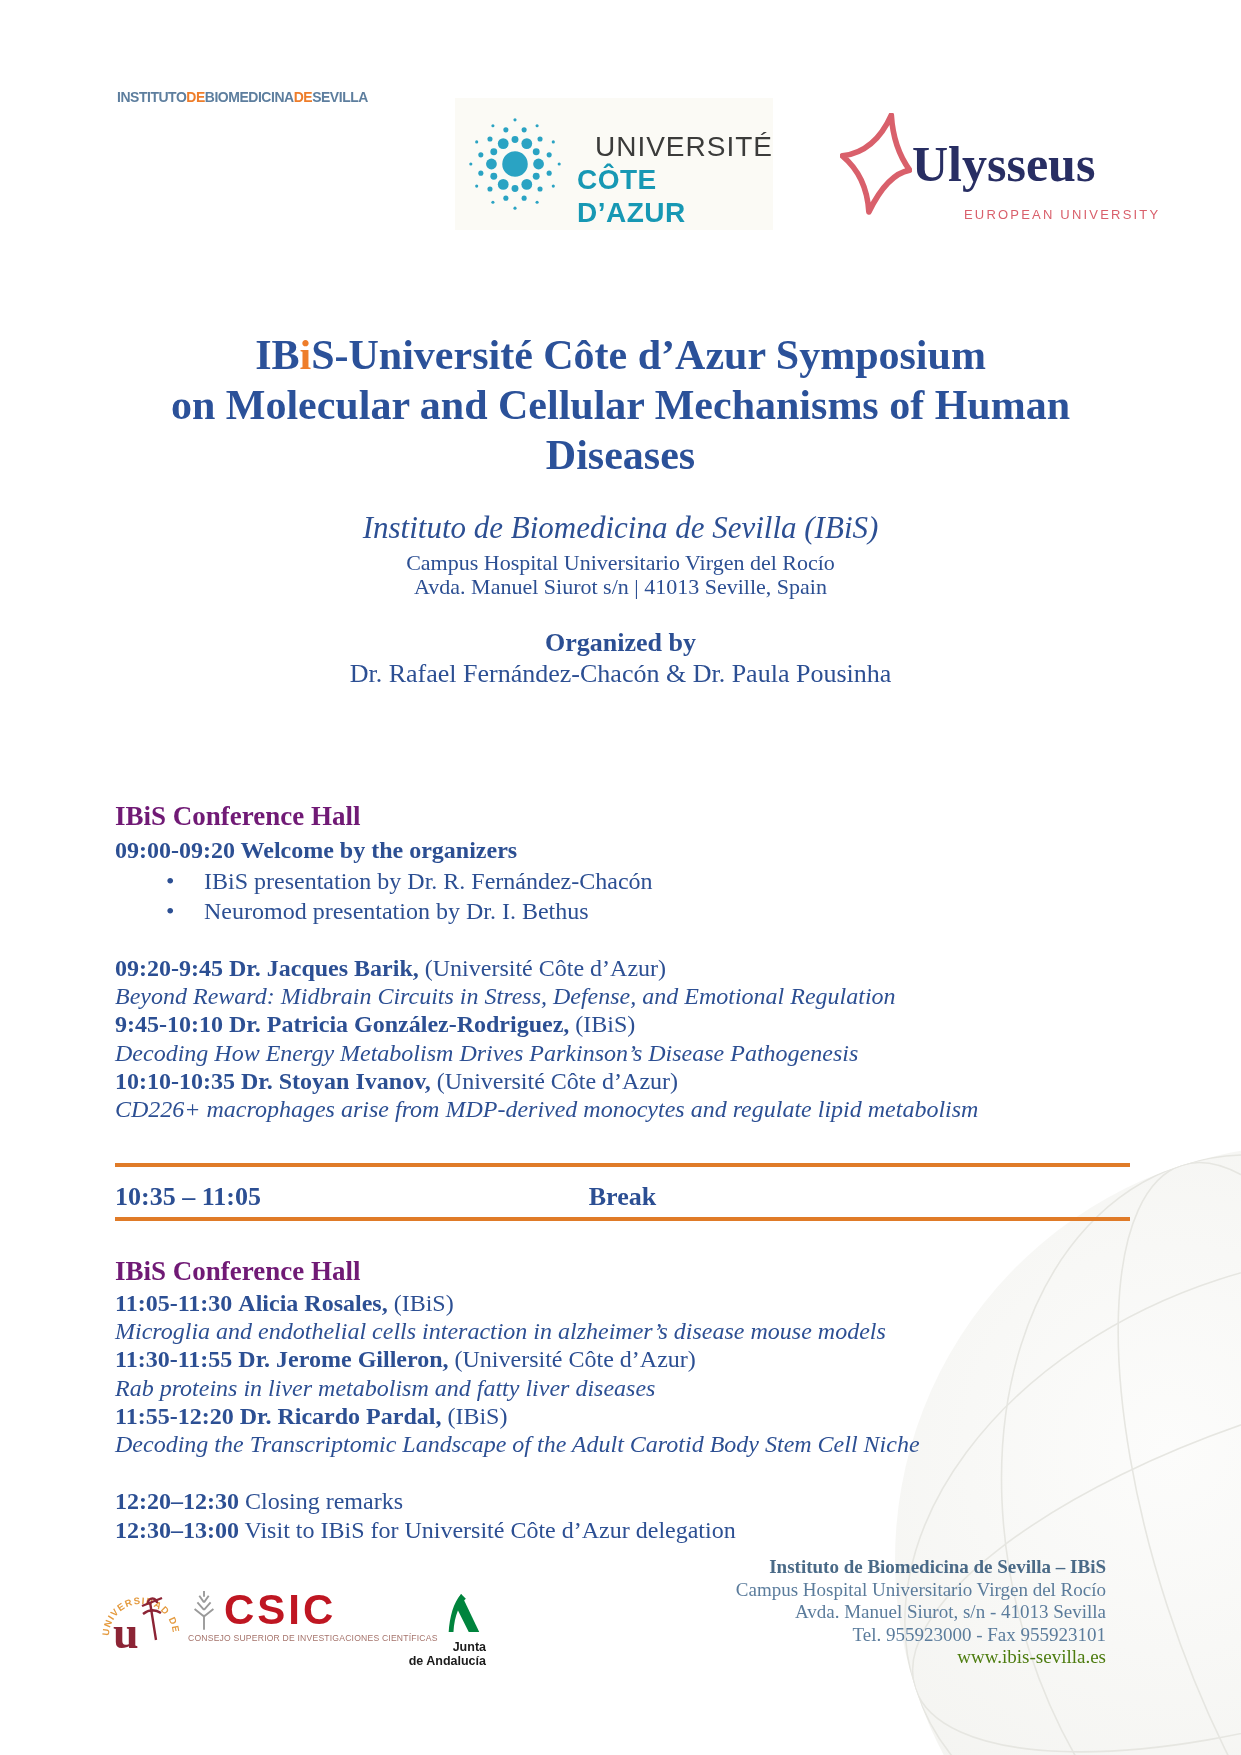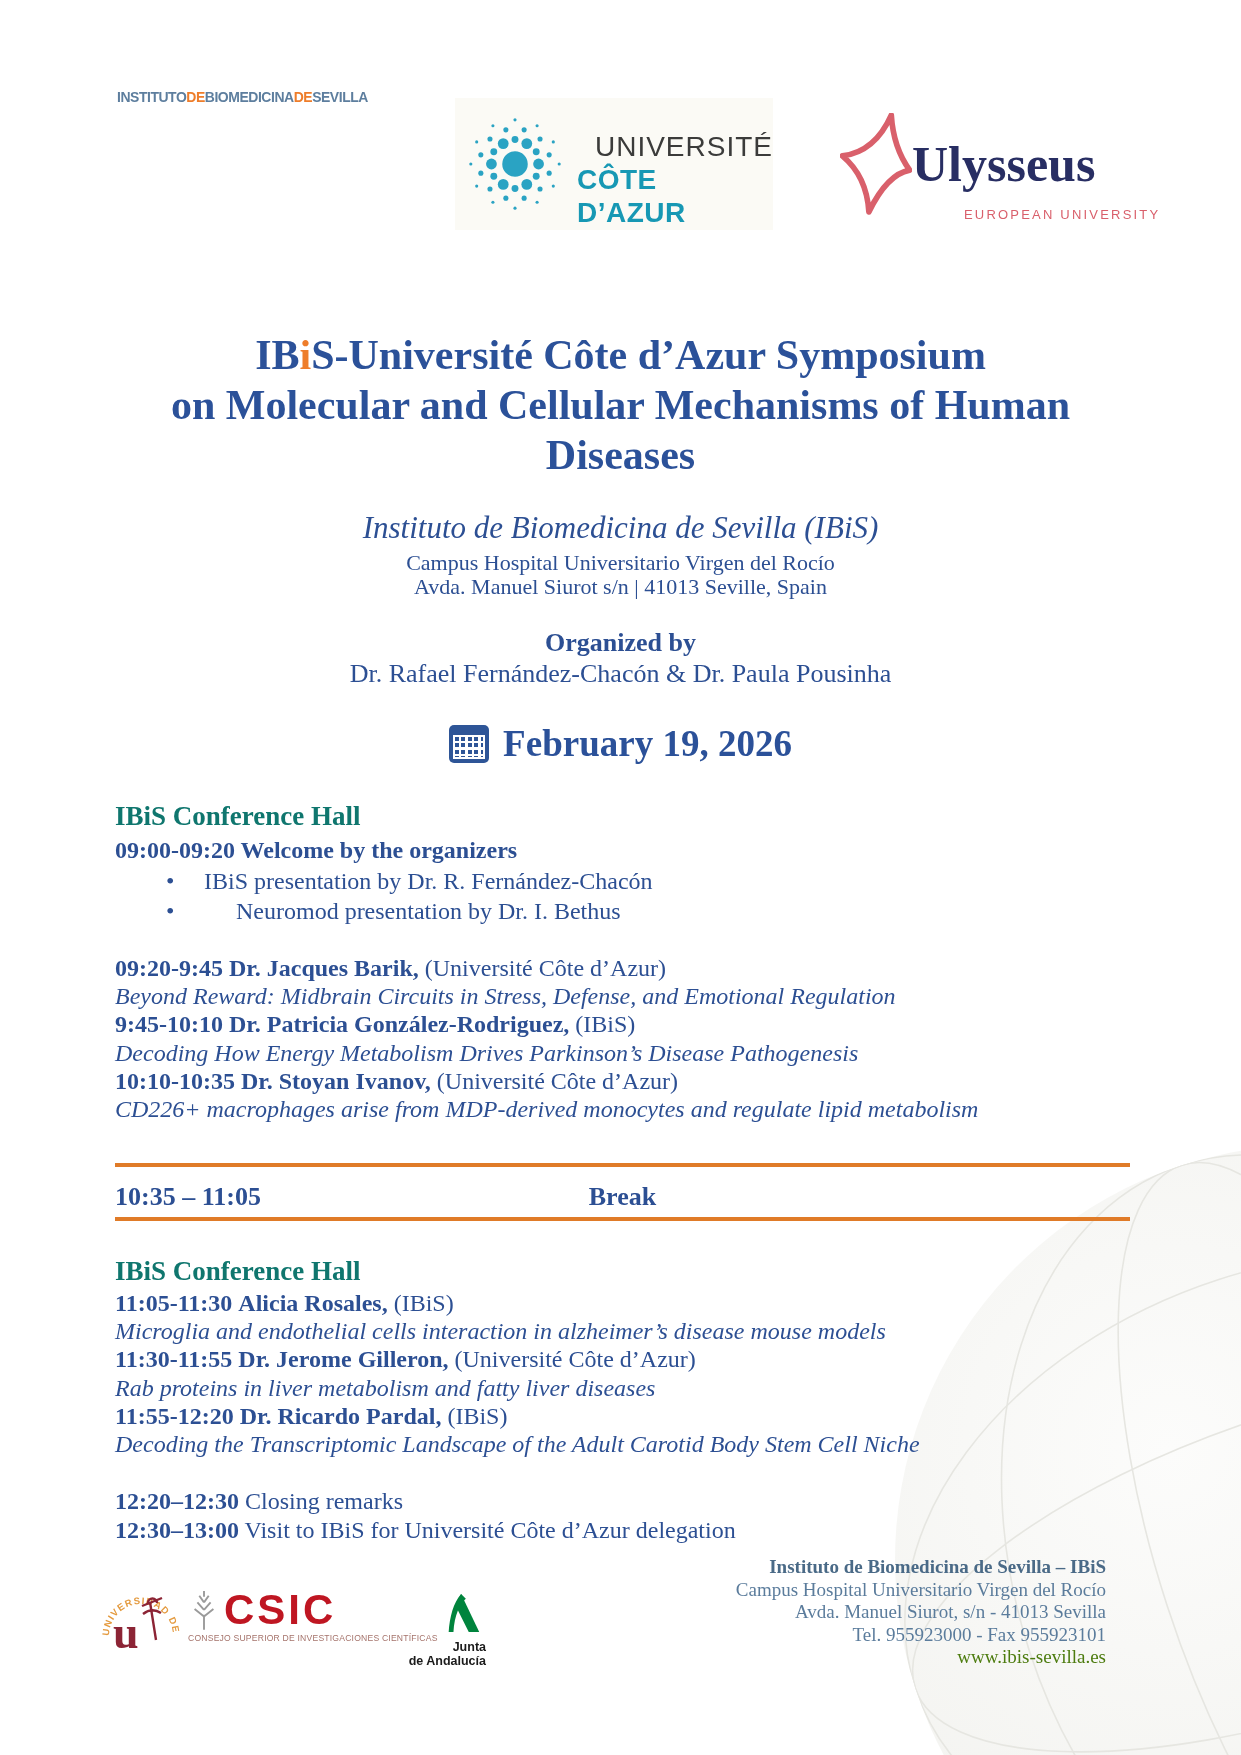--- a/index.html
+++ b/index.html
@@ -45,26 +45,26 @@
   .orgnames{top:659px;font-size:26px;}
   .daterow{top:722px;display:flex;justify-content:center;align-items:center;gap:14px;width:100%;left:0;}
   .datetext{font-size:37px;font-weight:bold;color:#2b5199;}
   .cal{width:40px;height:38px;background:#2e5597;border-radius:5px;position:relative;}
   .cal-grid{position:absolute;left:4px;top:10px;right:4px;bottom:4px;background:#fff;}
   .cal-grid::after{content:"";position:absolute;left:2px;top:2px;right:2px;bottom:2px;
       background-image:repeating-linear-gradient(to bottom, transparent 0 4px, #fff 4px 6.4px),
                        repeating-linear-gradient(to right, #2e5597 0 4px, #fff 4px 6.4px);}
 
   
-  .hall{left:115px;font-size:27px;font-weight:bold;color:#0f766e;text-align:right;}
+  .hall{left:115px;font-size:27px;font-weight:bold;color:#701a75;text-align:right;}
   .h1{top:801px;} .h2{top:1256px;}
   .b{font-weight:bold;}
   .welcome{left:115px;top:837px;font-weight:bold;font-size:24px;}
   .bullets{left:166px;top:866px;font-size:24px;line-height:30px;list-style:none;margin:0;padding:0;}
-  .bullets li{position:relative;padding-left:38px;text-align:center;}
+  .bullets li{position:relative;padding-left:38px;}
   .bullets li::before{content:"\2022";position:absolute;left:0;top:0;}
   .talks{left:115px;width:1015px;font-size:24px;line-height:28.2px;}
   .t1{top:954px;} .t2{top:1289px;}
   .talk-title{font-style:italic;}
   .rule{left:115px;width:1015px;height:4px;background:#e07b28;}
   .r1{top:1163px;} .r2{top:1217px;}
   .breakrow{left:115px;top:1182px;width:1015px;font-size:26px;font-weight:bold;}
   .break-label{position:absolute;left:0;width:100%;text-align:center;top:0;}
   .closing{left:115px;top:1487px;font-size:24px;line-height:28.5px;}
 
@@ -171,26 +171,20 @@
     <div>Diseases</div>
   </div>
 
   <div class="abs center inst">Instituto de Biomedicina de Sevilla (IBiS)</div>
   <div class="abs center campus">Campus Hospital Universitario Virgen del Rocío</div>
   <div class="abs center addr">Avda. Manuel Siurot s/n | 41013 Seville, Spain</div>
 
   <div class="abs center orgby">Organized by</div>
   <div class="abs center orgnames">Dr. Rafael Fernández-Chacón &amp; Dr. Paula Pousinha</div>
 
-  <div class="abs daterow">
-    <div class="cal">
-        <div class="cal-grid"></div>
-      </div>
-    <div class="datetext">February 19, 2026</div>
-  </div>
 
   <div class="abs hall h1">IBiS Conference Hall</div>
 
   <div class="abs welcome">
     <span>09:00-09:20</span>
     <span>Welcome by the organizers</span>
   </div>
 
   <ul class="abs bullets">
     <li>IBiS presentation by Dr. R. Fernández-Chacón</li>

